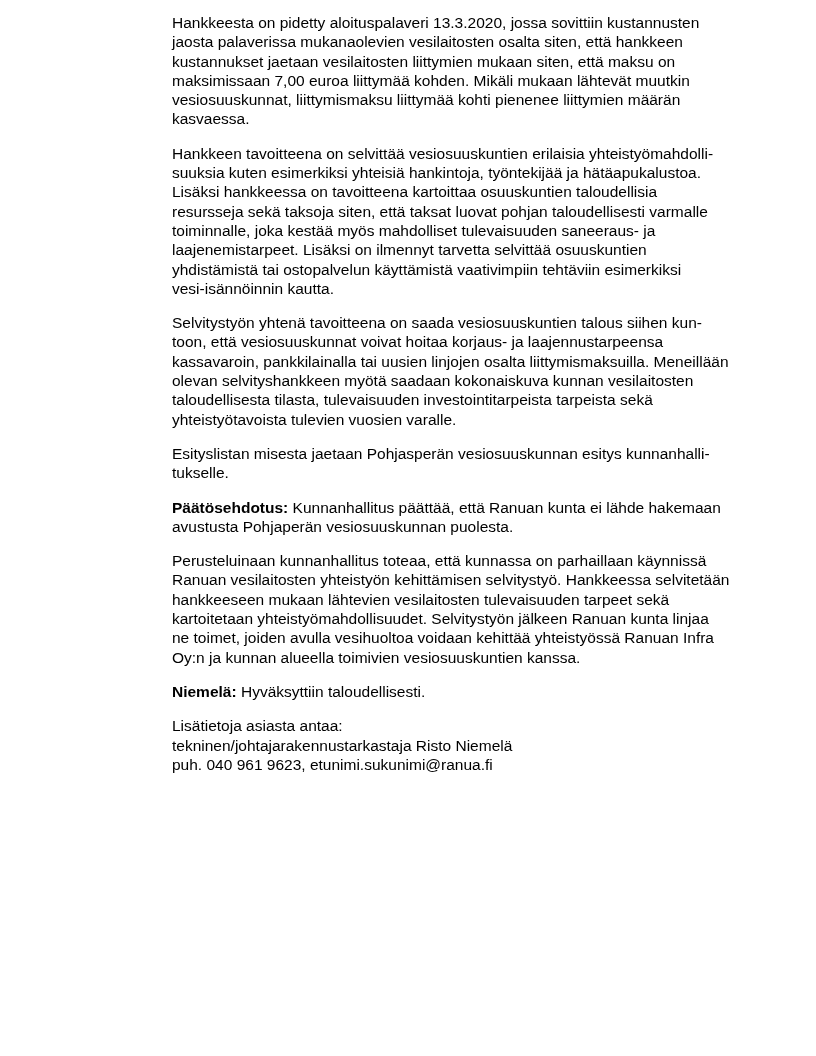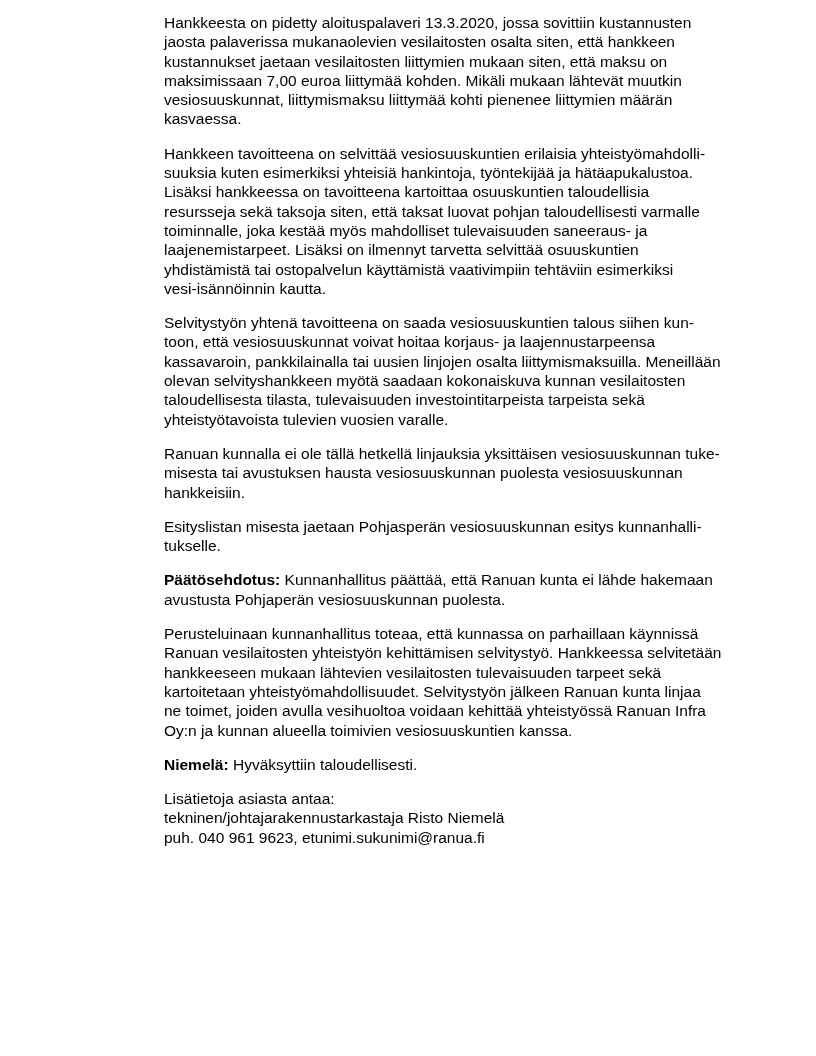--- a/index.html
+++ b/index.html
@@ -23,21 +23,21 @@
     background: #ffffff;
   }
   .content {
     position: absolute;
     left: 160px;
     top: 13px;
     width: 625px;
   }
   .para {
     white-space: pre-line;
-    margin: 0 0 15px 4px;
+    margin: 0 0 15px 12px;
   }
   .plabel {
     font-weight: bold;
   }
   .pbody {
     white-space: pre-line;
   }
 </style>
 </head>
 <body>
@@ -61,23 +61,20 @@
 yhdistämistä tai ostopalvelun käyttämistä vaativimpiin tehtäviin esimerkiksi
 vesi-isännöinnin kautta.</div>
 
     <div class="para">Selvitystyön yhtenä tavoitteena on saada vesiosuuskuntien talous siihen kun-
 toon, että vesiosuuskunnat voivat hoitaa korjaus- ja laajennustarpeensa
 kassavaroin, pankkilainalla tai uusien linjojen osalta liittymismaksuilla. Meneillään
 olevan selvityshankkeen myötä saadaan kokonaiskuva kunnan vesilaitosten
 taloudellisesta tilasta, tulevaisuuden investointitarpeista tarpeista sekä
 yhteistyötavoista tulevien vuosien varalle.</div>
 
-    <div class="para">Ranuan kunnalla ei ole tällä hetkellä linjauksia yksittäisen vesiosuuskunnan tuke-
-misesta tai avustuksen hausta vesiosuuskunnan puolesta vesiosuuskunnan
-hankkeisiin.</div>
 
     <div class="para">Esityslistan misesta jaetaan Pohjasperän vesiosuuskunnan esitys kunnanhalli-
 tukselle.</div>
 
     <div class="para"><span class="plabel">Päätösehdotus:</span><span class="pbody"> Kunnanhallitus päättää, että Ranuan kunta ei lähde hakemaan
 avustusta Pohjaperän vesiosuuskunnan puolesta.</span></div>
 
     <div class="para">Perusteluinaan kunnanhallitus toteaa, että kunnassa on parhaillaan käynnissä
 Ranuan vesilaitosten yhteistyön kehittämisen selvitystyö. Hankkeessa selvitetään
 hankkeeseen mukaan lähtevien vesilaitosten tulevaisuuden tarpeet sekä

